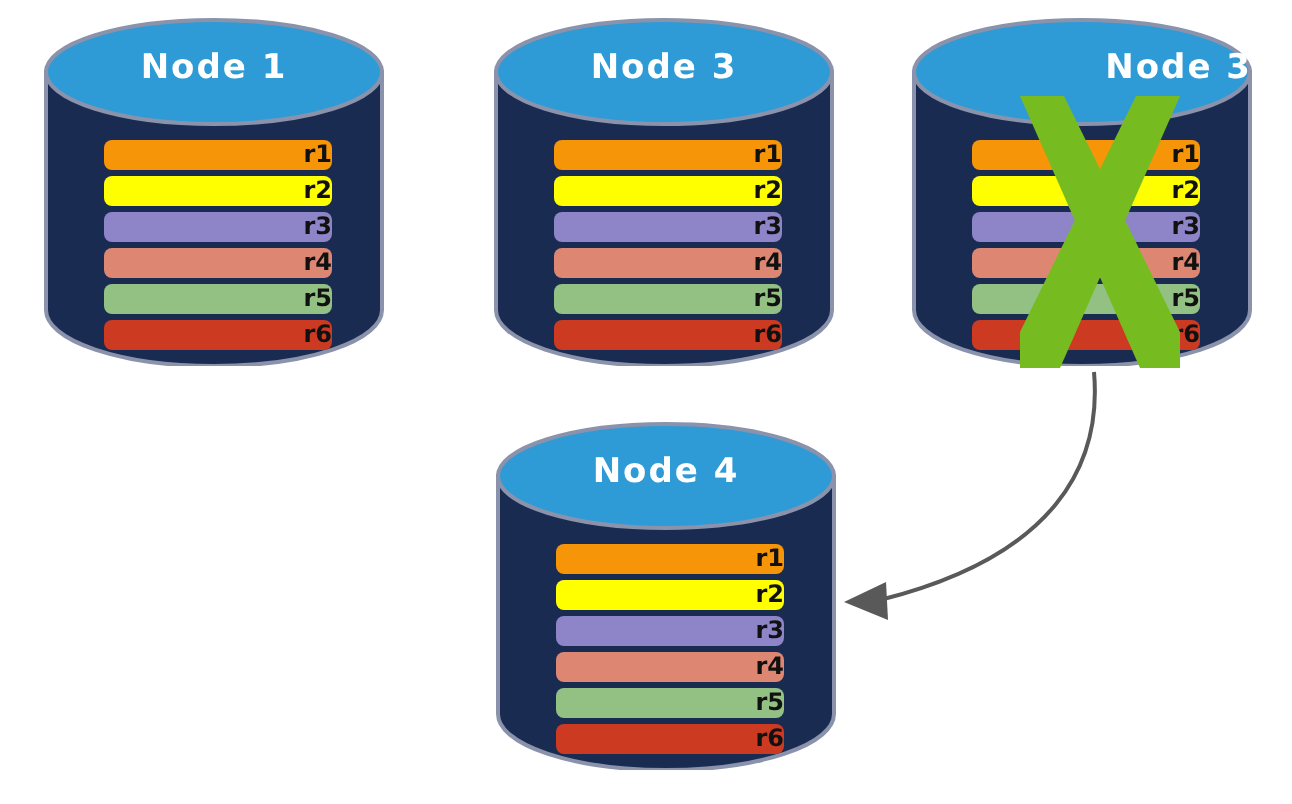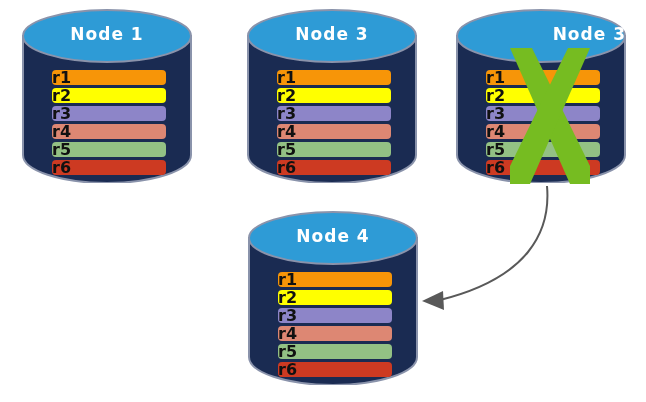--- a/index.html
+++ b/index.html
@@ -50,22 +50,22 @@
   .rows {
     position: absolute;
     left: 30px;
     top: 62px;
     width: 114px;
   }
   .row {
     height: 15px;
     margin-bottom: 3px;
     border-radius: 4px;
-    text-align: left;
-    font-size: 16px;
+    text-align: right;
+    font-size: 12px;
     font-weight: bold;
     color: #111111;
     line-height: 15px;
     font-family: "DejaVu Sans", sans-serif;
     box-sizing: border-box;
   }
 
   
   .x-mark {
     position: absolute;

